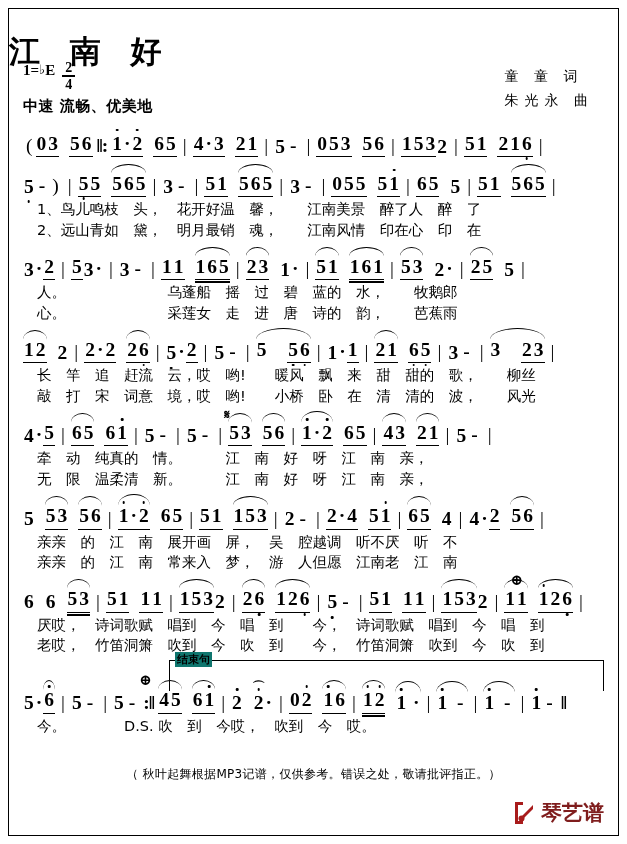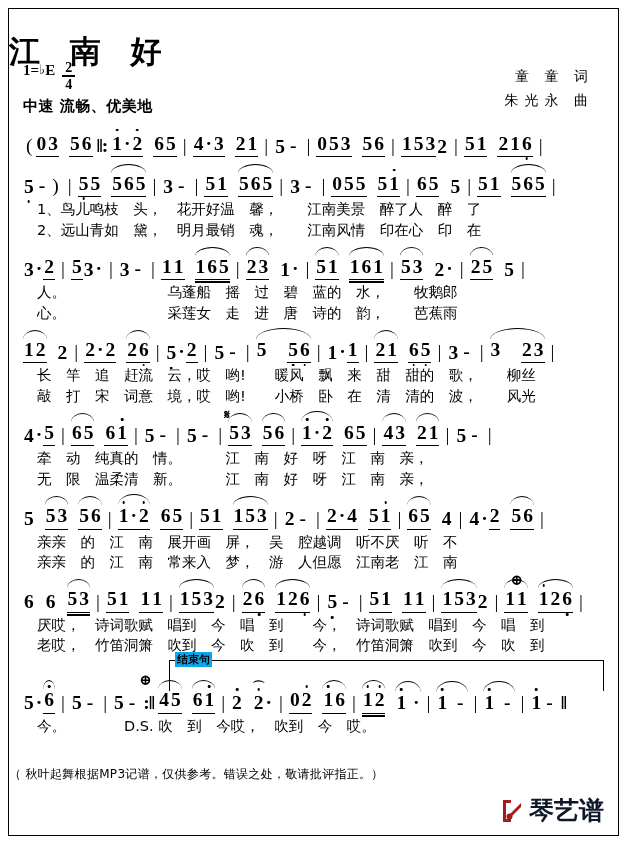--- a/index.html
+++ b/index.html
@@ -85,21 +85,21 @@
     font-size: 15px;
     font-weight: 700;
     font-family: "DejaVu Sans", "Liberation Sans", sans-serif;
     letter-spacing: 0.5px;
     white-space: nowrap;
   }
   .credits {
     position: absolute;
     right: 24px;
     top: 56px;
-    text-align: right;
+    text-align: left;
     font-size: 14px;
     line-height: 1.7;
     letter-spacing: 6px;
   }
   .credits div { white-space: nowrap; }
 
   
   .systems {
     position: absolute;
     left: 0; right: 0;
@@ -216,50 +216,51 @@
     border-left: 1.4px solid #000;
     border-top: 1.4px solid #000;
     border-right: 1.4px solid #000;
     height: 30px;
   }
   .endinglabel {
     position: absolute;
     font-size: 11px;
     font-weight: 700;
     font-family: "DejaVu Sans", "Liberation Sans", sans-serif;
-    background: #0ea5e9;
+    background: #0f766e;
     padding: 0 2px;
   }
 
   
   .footnote {
     position: absolute;
     left: 0; right: 0;
     bottom: 52px;
+    text-align: center;
     font-size: 12px;
     font-family: "DejaVu Sans", "Liberation Sans", sans-serif;
     letter-spacing: 0.3px;
   }
 
   
   .logo {
     position: absolute;
     right: 14px;
     bottom: 8px;
     display: flex;
     align-items: center;
     gap: 3px;
   }
   .logo-mark {
     width: 26px; height: 26px;
     position: relative;
   }
   .logo-text {
-    color: #0f172a;
-    font-size: 25px;
+    color: #7f1d1d;
+    font-size: 21px;
     font-weight: 700;
     letter-spacing: 0px;
     font-family: Liberation Sans, sans-serif;
   }
 </style>
 </head>
 <body>
 
 <div class="sheet">
 

